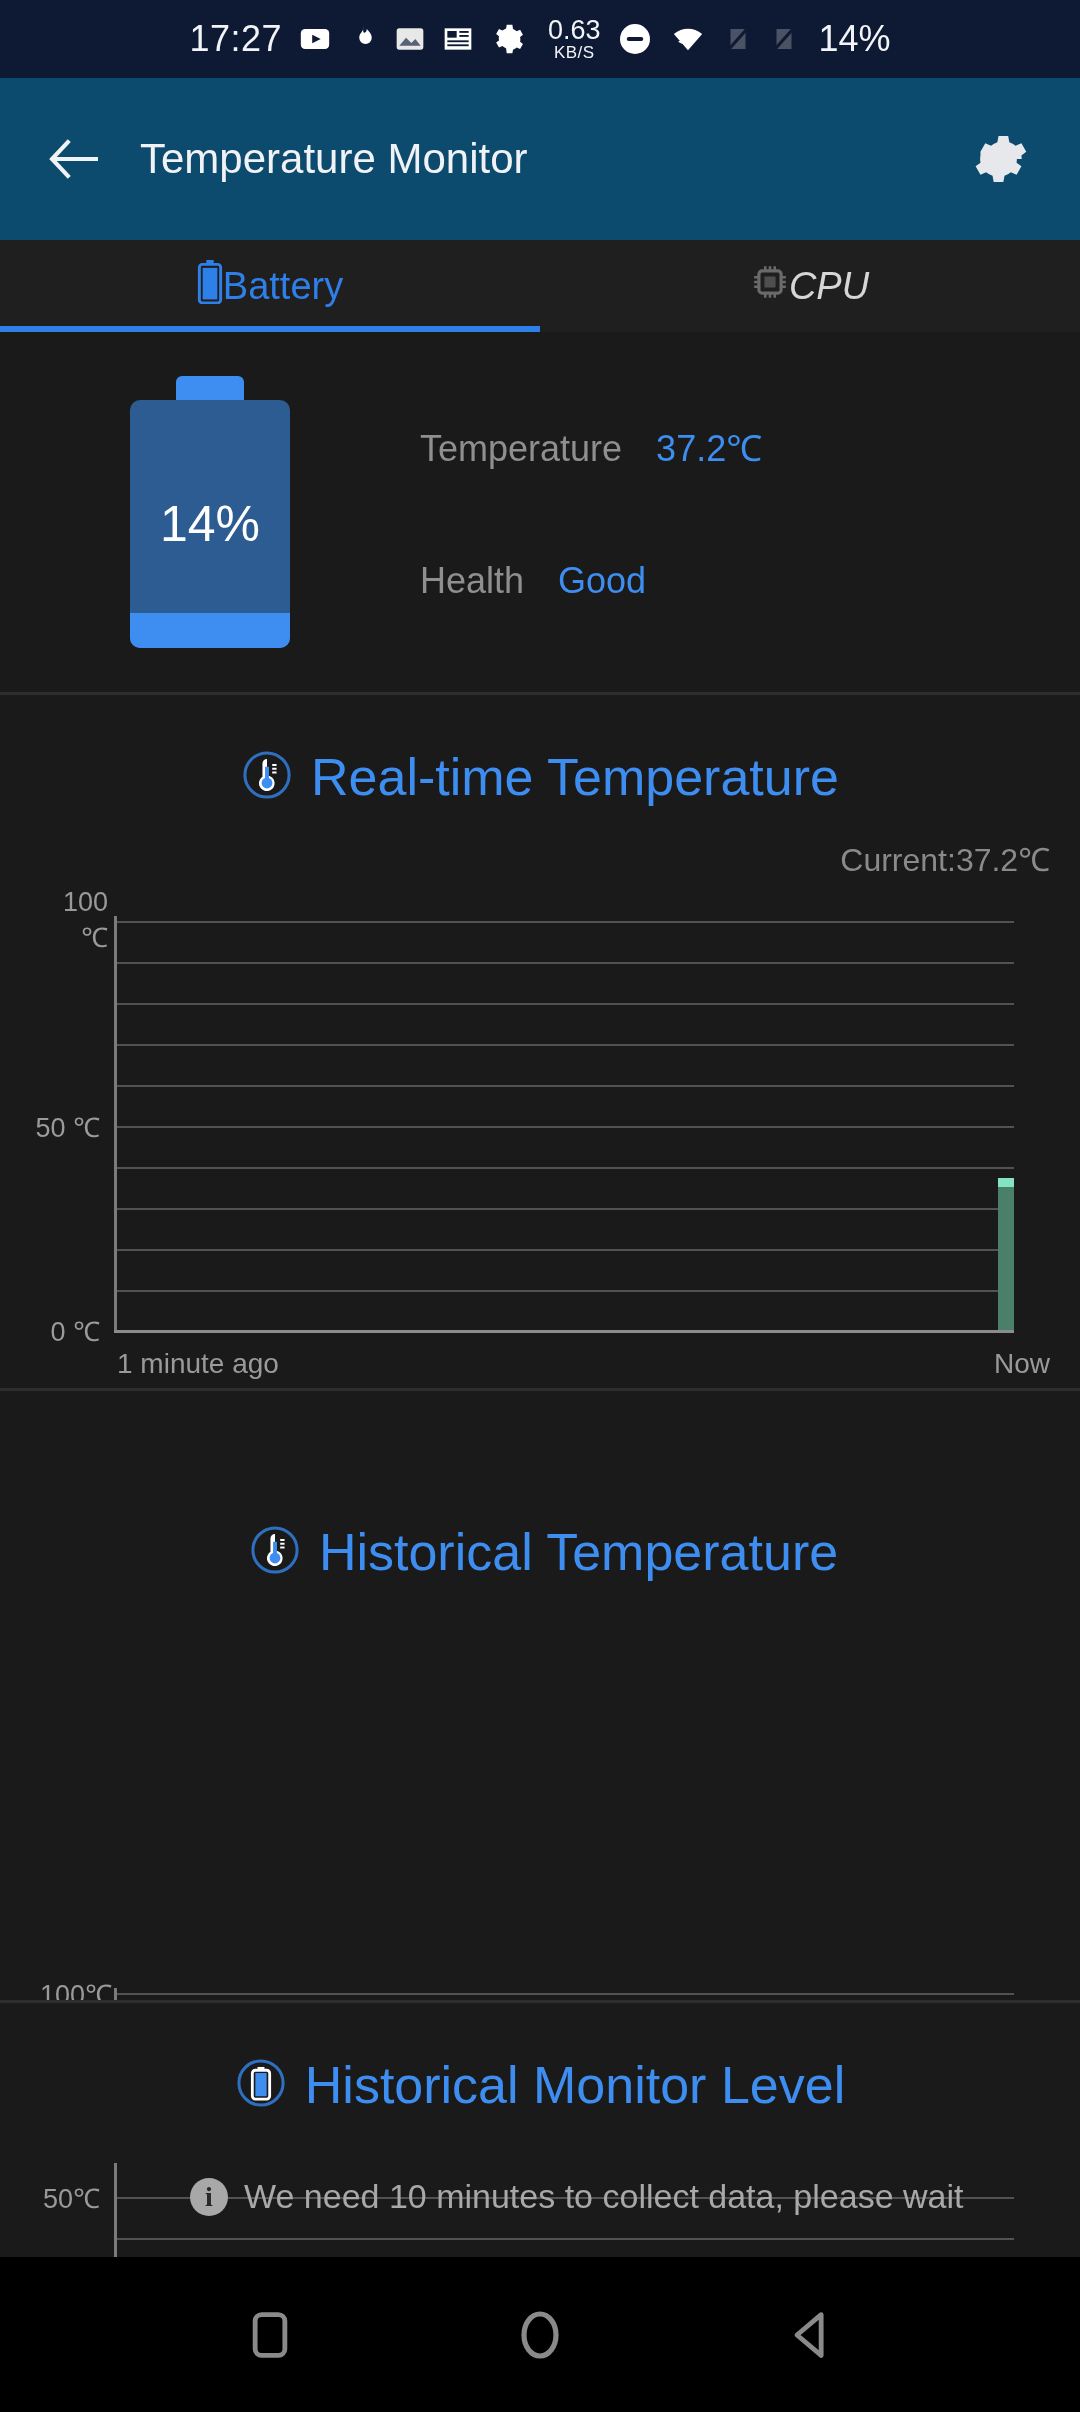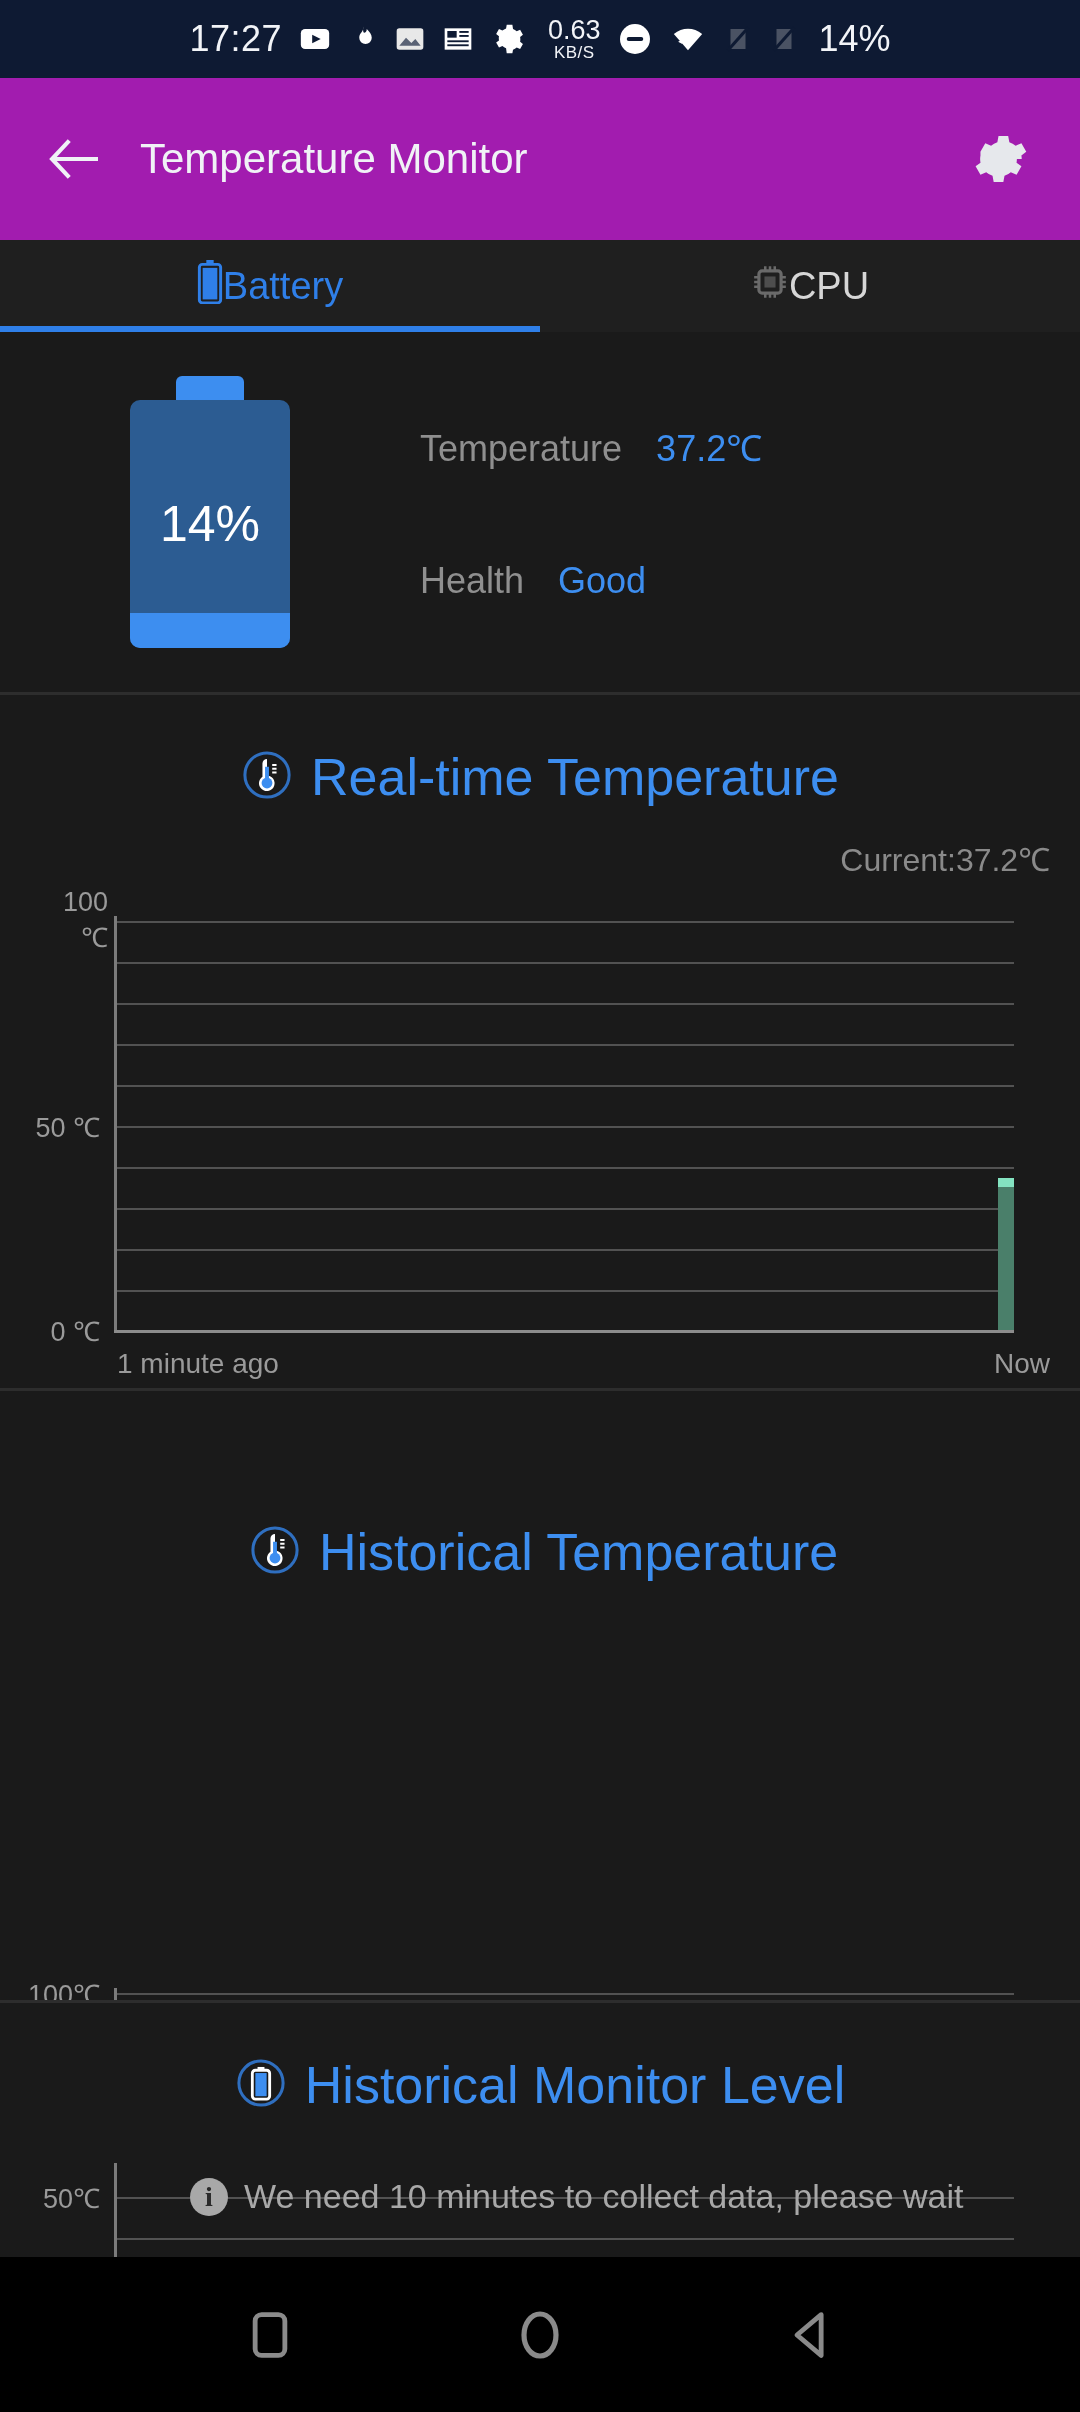--- a/index.html
+++ b/index.html
@@ -21,36 +21,36 @@
   .sb-clock { font-size:36px; letter-spacing:0.5px; }
   .sb-ic { display:inline-flex; align-items:center; justify-content:center; }
   .sb-net { display:flex; flex-direction:column; align-items:center; line-height:1; margin-left:8px;}
   .sb-net .v { font-size:27px; }
   .sb-net .u { font-size:17px; letter-spacing:0.5px; }
   .sb-batt { font-size:36px; margin-left:4px; }
 
   
   .appbar {
     position:absolute; top:78px; left:0; width:1080px; height:162px;
-    background:#a21caf;
+    background:#0c4a6e;
     display:flex; align-items:center;
   }
   .appbar .back { margin-left:40px; width:70px; height:70px;
      display:flex; align-items:center; justify-content:center; }
   .appbar .title { margin-left:30px; font-size:42px; color:#f0f2f6; font-weight:400; }
   .appbar .gear { position:absolute; right:46px; top:50%; transform:translateY(-50%);
      width:70px;height:70px; display:flex; align-items:center; justify-content:center;}
 
   
   .tabs { position:absolute; top:240px; left:0; width:1080px; height:92px;
     background:#1f1f1f; display:flex; }
   .tab { flex:1; display:flex; align-items:center; justify-content:center; 
     font-size:38px; position:relative; }
   .tab.active { color:#2f7fe8; }
-  .tab.inactive { color:#d6d6d6; }
+  .tab.inactive { color:#d6d6d6;font-style:italic; }
   .tab .ind { position:absolute; bottom:0; left:0; width:100%; height:6px; background:#2f7fe8; }
 
   
   .card { background:#1a1a1a; width:1080px; position:absolute; left:0; }
   .divider { position:absolute; left:0; width:1080px; height:3px; background:#2d2d2d; }
 
   
   .batt-card { top:332px; height:360px; display:flex; align-items:center; }
   .batt-wrap { margin-left:130px; position:relative; width:160px; height:272px; }
   .batt-cap { position:absolute; top:0; left:46px; width:68px; height:26px;
@@ -297,21 +297,21 @@
     <div class="gridline" style="left:117px; top:23px;  width:897px;"></div>
     <div class="gridline" style="left:117px; top:64px;  width:897px;"></div>
     <div class="gridline" style="left:117px; top:105px; width:897px;"></div>
     <div class="gridline" style="left:117px; top:146px; width:897px;"></div>
     <div class="gridline" style="left:117px; top:186px; width:897px;"></div>
     <div class="gridline" style="left:117px; top:227px; width:897px;"></div>
     <div class="gridline" style="left:117px; top:268px; width:897px;"></div>
     <div class="gridline" style="left:117px; top:309px; width:897px;"></div>
     <div class="gridline" style="left:117px; top:350px; width:897px;"></div>
     <div class="gridline" style="left:117px; top:391px; width:897px;"></div>
-    <div class="ylabel" style="left:0; width:100px; top:23px;">100℃</div>
+    <div class="ylabel" style="left:12px; width:100px; top:23px;">100℃</div>
     <div class="ylabel" style="left:0; width:100px; top:227px;">50℃</div>
     <div class="ylabel" style="left:0; width:100px; top:428px;">0℃</div>
 
     <div class="hint" style="left:190px; top:207px;">
       <span class="hint-ic">i</span>
       <span>We need 10 minutes to collect data, please wait</span>
     </div>
   </div>
   <div class="divider" style="top:2000px;"></div>
 

